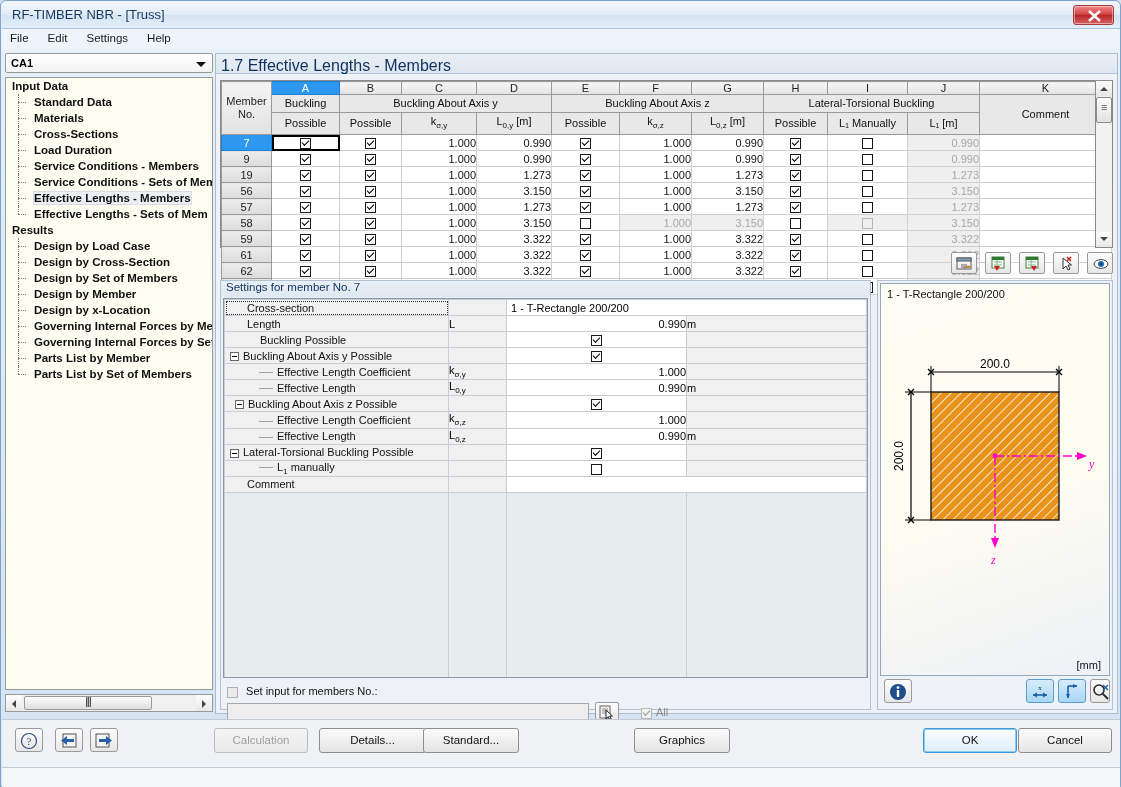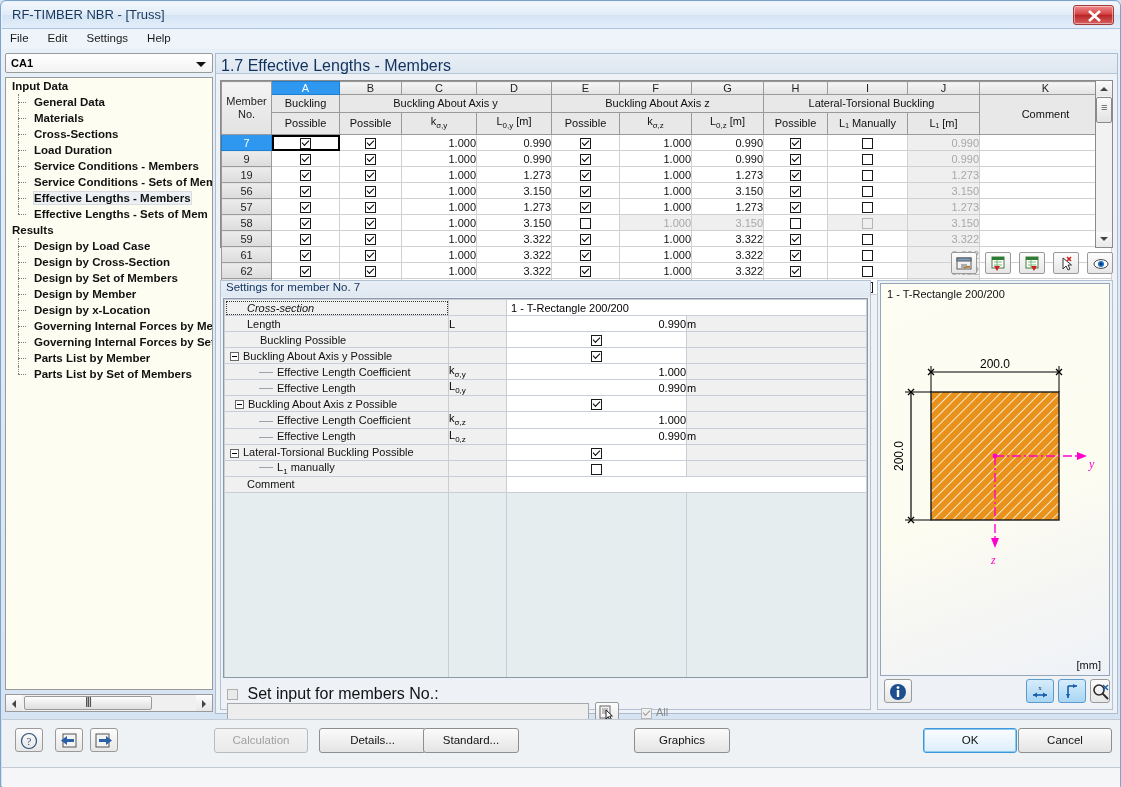--- a/index.html
+++ b/index.html
@@ -220,21 +220,21 @@
   td.pval.ctr { text-align:center; padding-right:0; }
   td.punit { background:#f0f0f0; padding-left:4px; }
   tr.filler td { background:#e6edef; height:200px; border-top:1px solid #c8ced6; }
   .expander {
     display:inline-block; width:9px; height:9px; border:1px solid #666; background:#fff;
     position:relative; margin-right:4px; vertical-align:middle; cursor:pointer;
   }
   .expander:after { content:""; position:absolute; left:1px; top:3px; width:5px; border-top:1px solid #000; }
   .treeline { display:inline-block; width:14px; border-top:1px solid #9aa2aa; vertical-align:middle; margin-right:4px;}
 
-  #setinput-row { position:absolute; left:6px; top:404px; font-size:16px; color:#111; }
+  #setinput-row { position:absolute; left:6px; top:404px; font-size:11px; color:#111; }
   #setinput-row .cbx2 {
     display:inline-block; width:11px;height:11px;background:#eaeaea;border:1px solid #b0b0b0;
     vertical-align:middle; margin-right:5px;
   }
   #memberbox {
     position:absolute; left:6px; top:422px; width:362px; height:20px;
     background:#ededed; border:1px solid #a8a8a8;
   }
   #pickbtn {
     position:absolute; left:374px; top:421px; width:24px; height:22px;
@@ -313,21 +313,21 @@
     <span class="mi">Help</span>
   </div>
 
   <div id="leftpane">
     <div id="combo">
       <span class="val">CA1</span>
       <span class="arr"></span>
     </div>
     <div id="tree">
         <div class="node"><span class="lbl">Input Data</span></div>
-        <div class="node child"><span class="lbl">General Data</span></div>
+        <div class="node child"><span class="lbl">Standard Data</span></div>
         <div class="node child"><span class="lbl">Materials</span></div>
         <div class="node child"><span class="lbl">Cross-Sections</span></div>
         <div class="node child"><span class="lbl">Load Duration</span></div>
         <div class="node child"><span class="lbl">Service Conditions - Members</span></div>
         <div class="node child"><span class="lbl">Service Conditions - Sets of Mem</span></div>
         <div class="node child sel"><span class="lbl">Effective Lengths - Members</span></div>
         <div class="node child last"><span class="lbl">Effective Lengths - Sets of Mem</span></div>
         <div class="node"><span class="lbl">Results</span></div>
         <div class="node child"><span class="lbl">Design by Load Case</span></div>
         <div class="node child"><span class="lbl">Design by Cross-Section</span></div>
@@ -579,21 +579,21 @@
         </svg>
       </span>
     </div>
 
     <div id="settings">
       <div id="settings-title">Settings for member No. 7</div>
       <div id="prop-wrap">
         <table class="props">
           <tbody id="props-body">
               <tr>
-                <td class="pname lvl1 dotted" style="width: 224px; font-style: italic;"><span>Cross-section</span></td>
+                <td class="pname lvl1 dotted" style="width: 224px;"><span>Cross-section</span></td>
                 <td class="psym" style="width: 58px;"></td>
                 <td class="pval" colspan="2" style="text-align: left; padding-left: 4px;">1 - T-Rectangle 200/200</td>
               </tr>
               <tr>
                 <td class="pname lvl1" style="width: 224px;"><span>Length</span></td>
                 <td class="psym" style="width: 58px;">L</td>
                 <td class="pval" style="width: 85px;">0.990</td>
                 <td class="punit">m</td>
               </tr>
               <tr>

